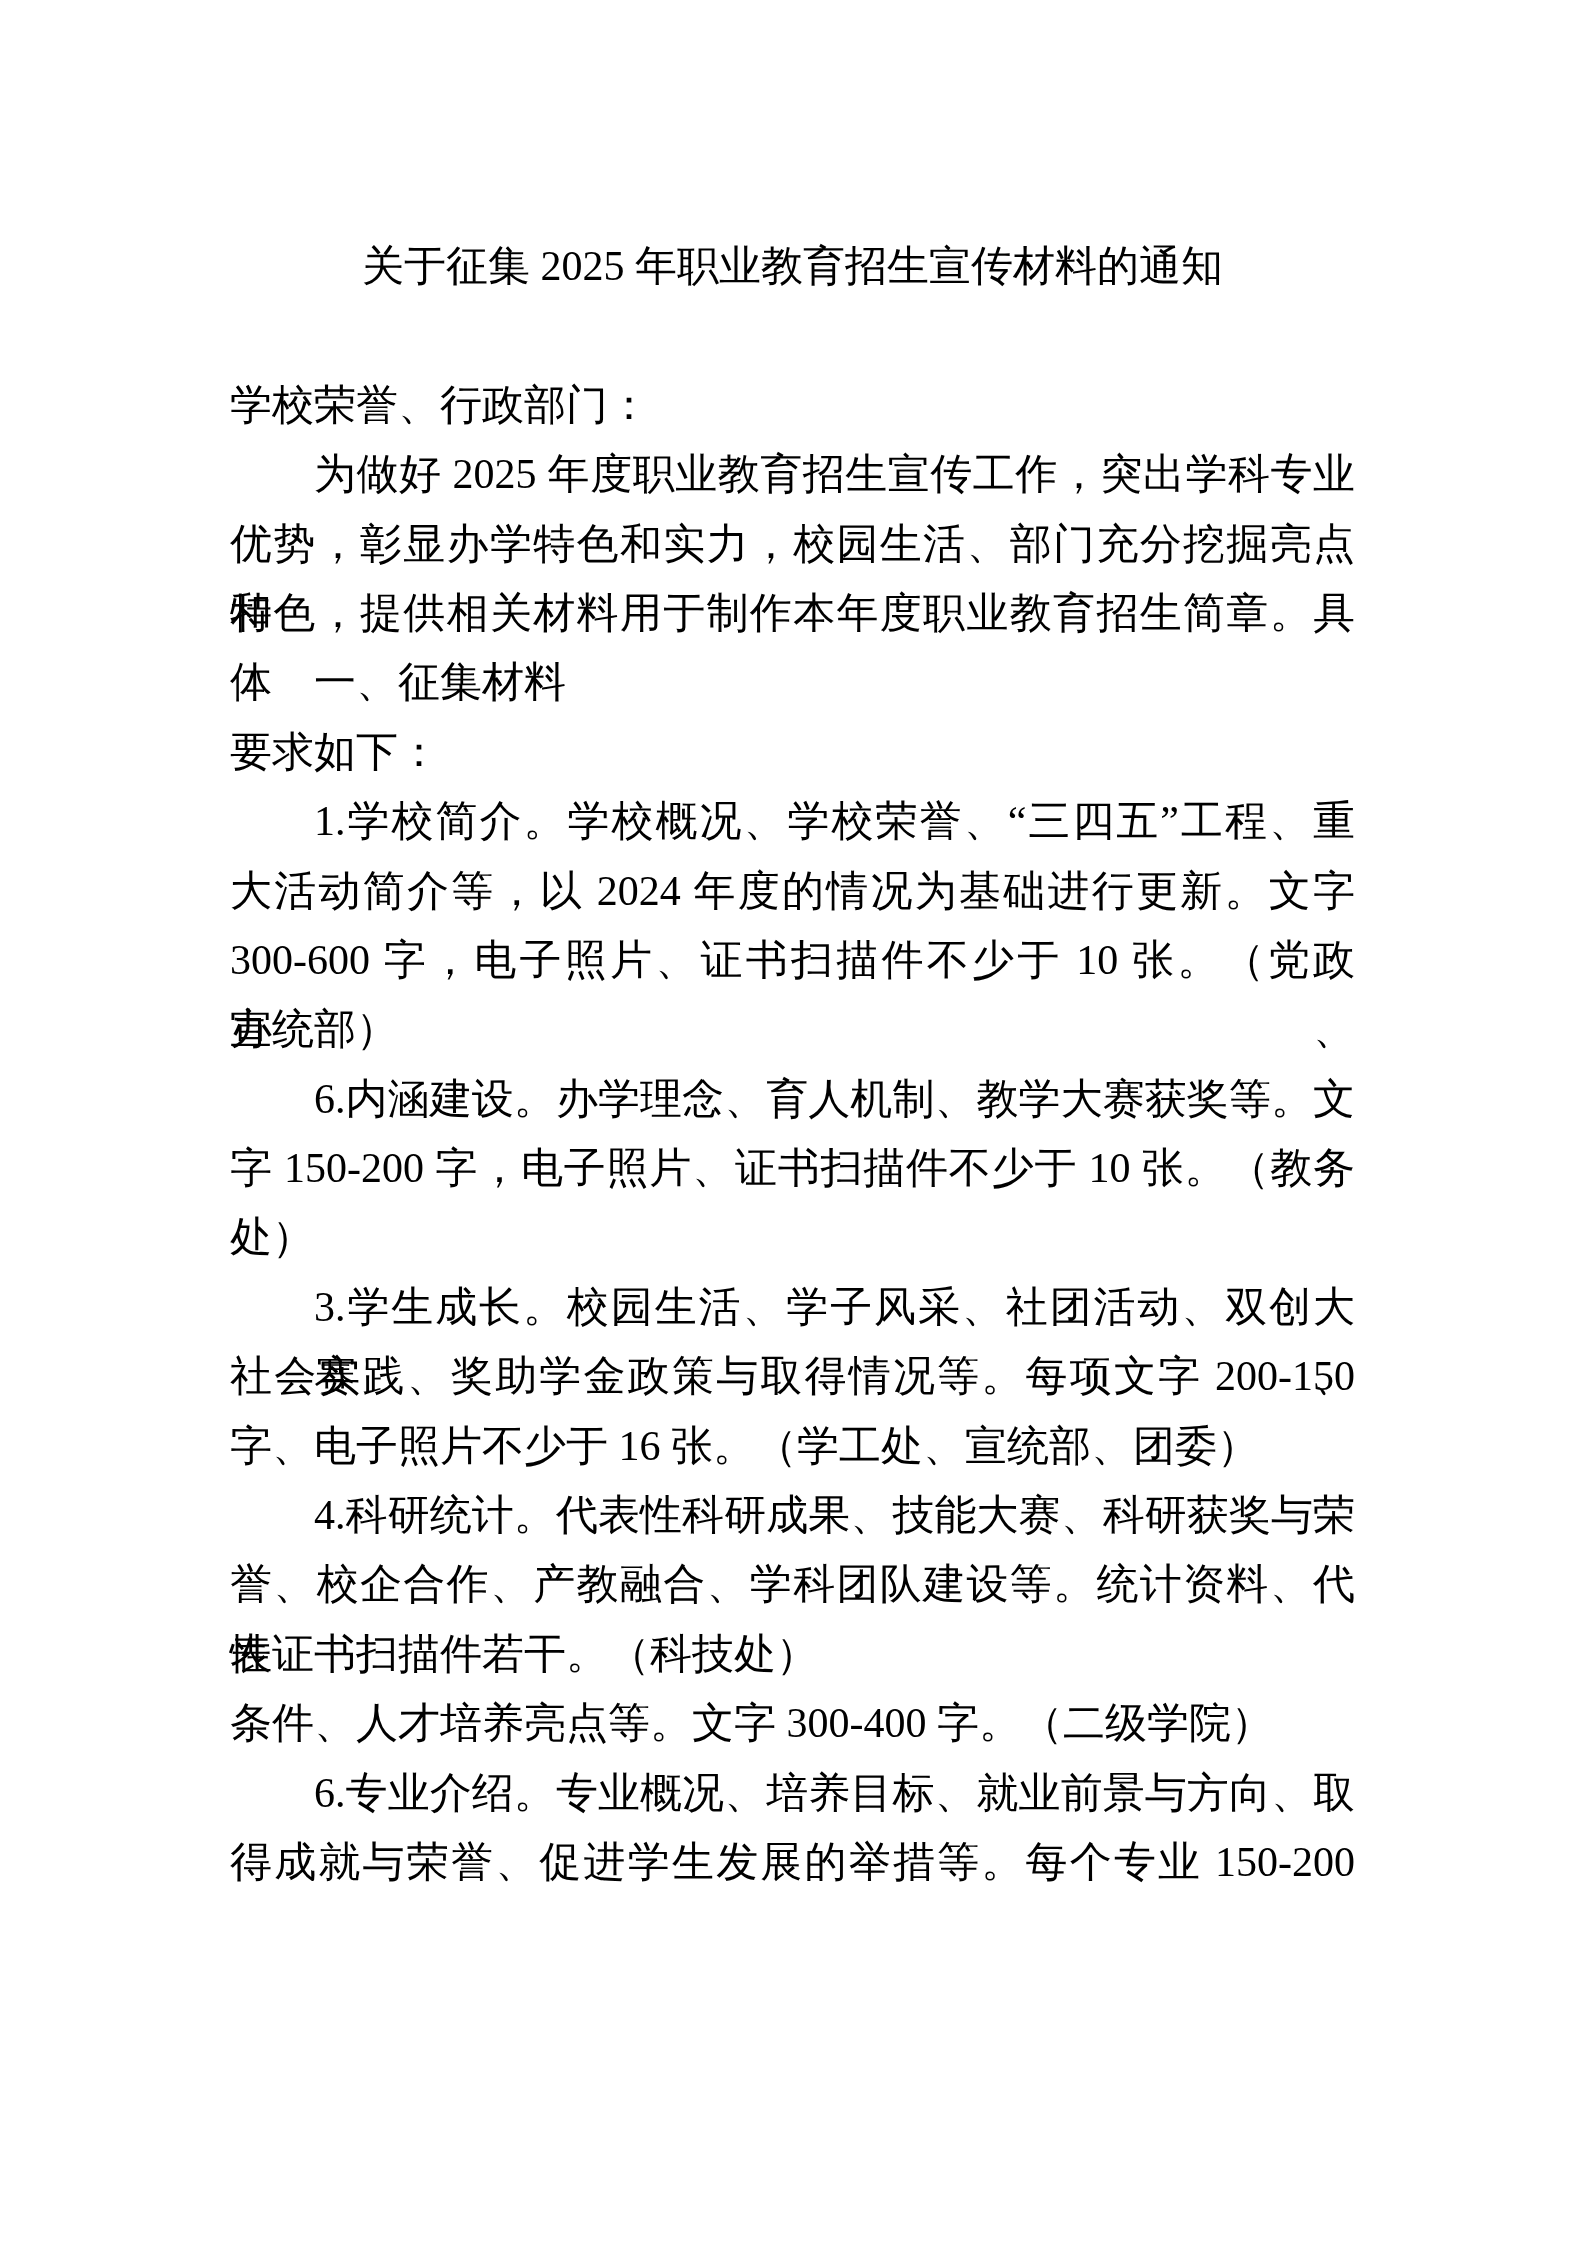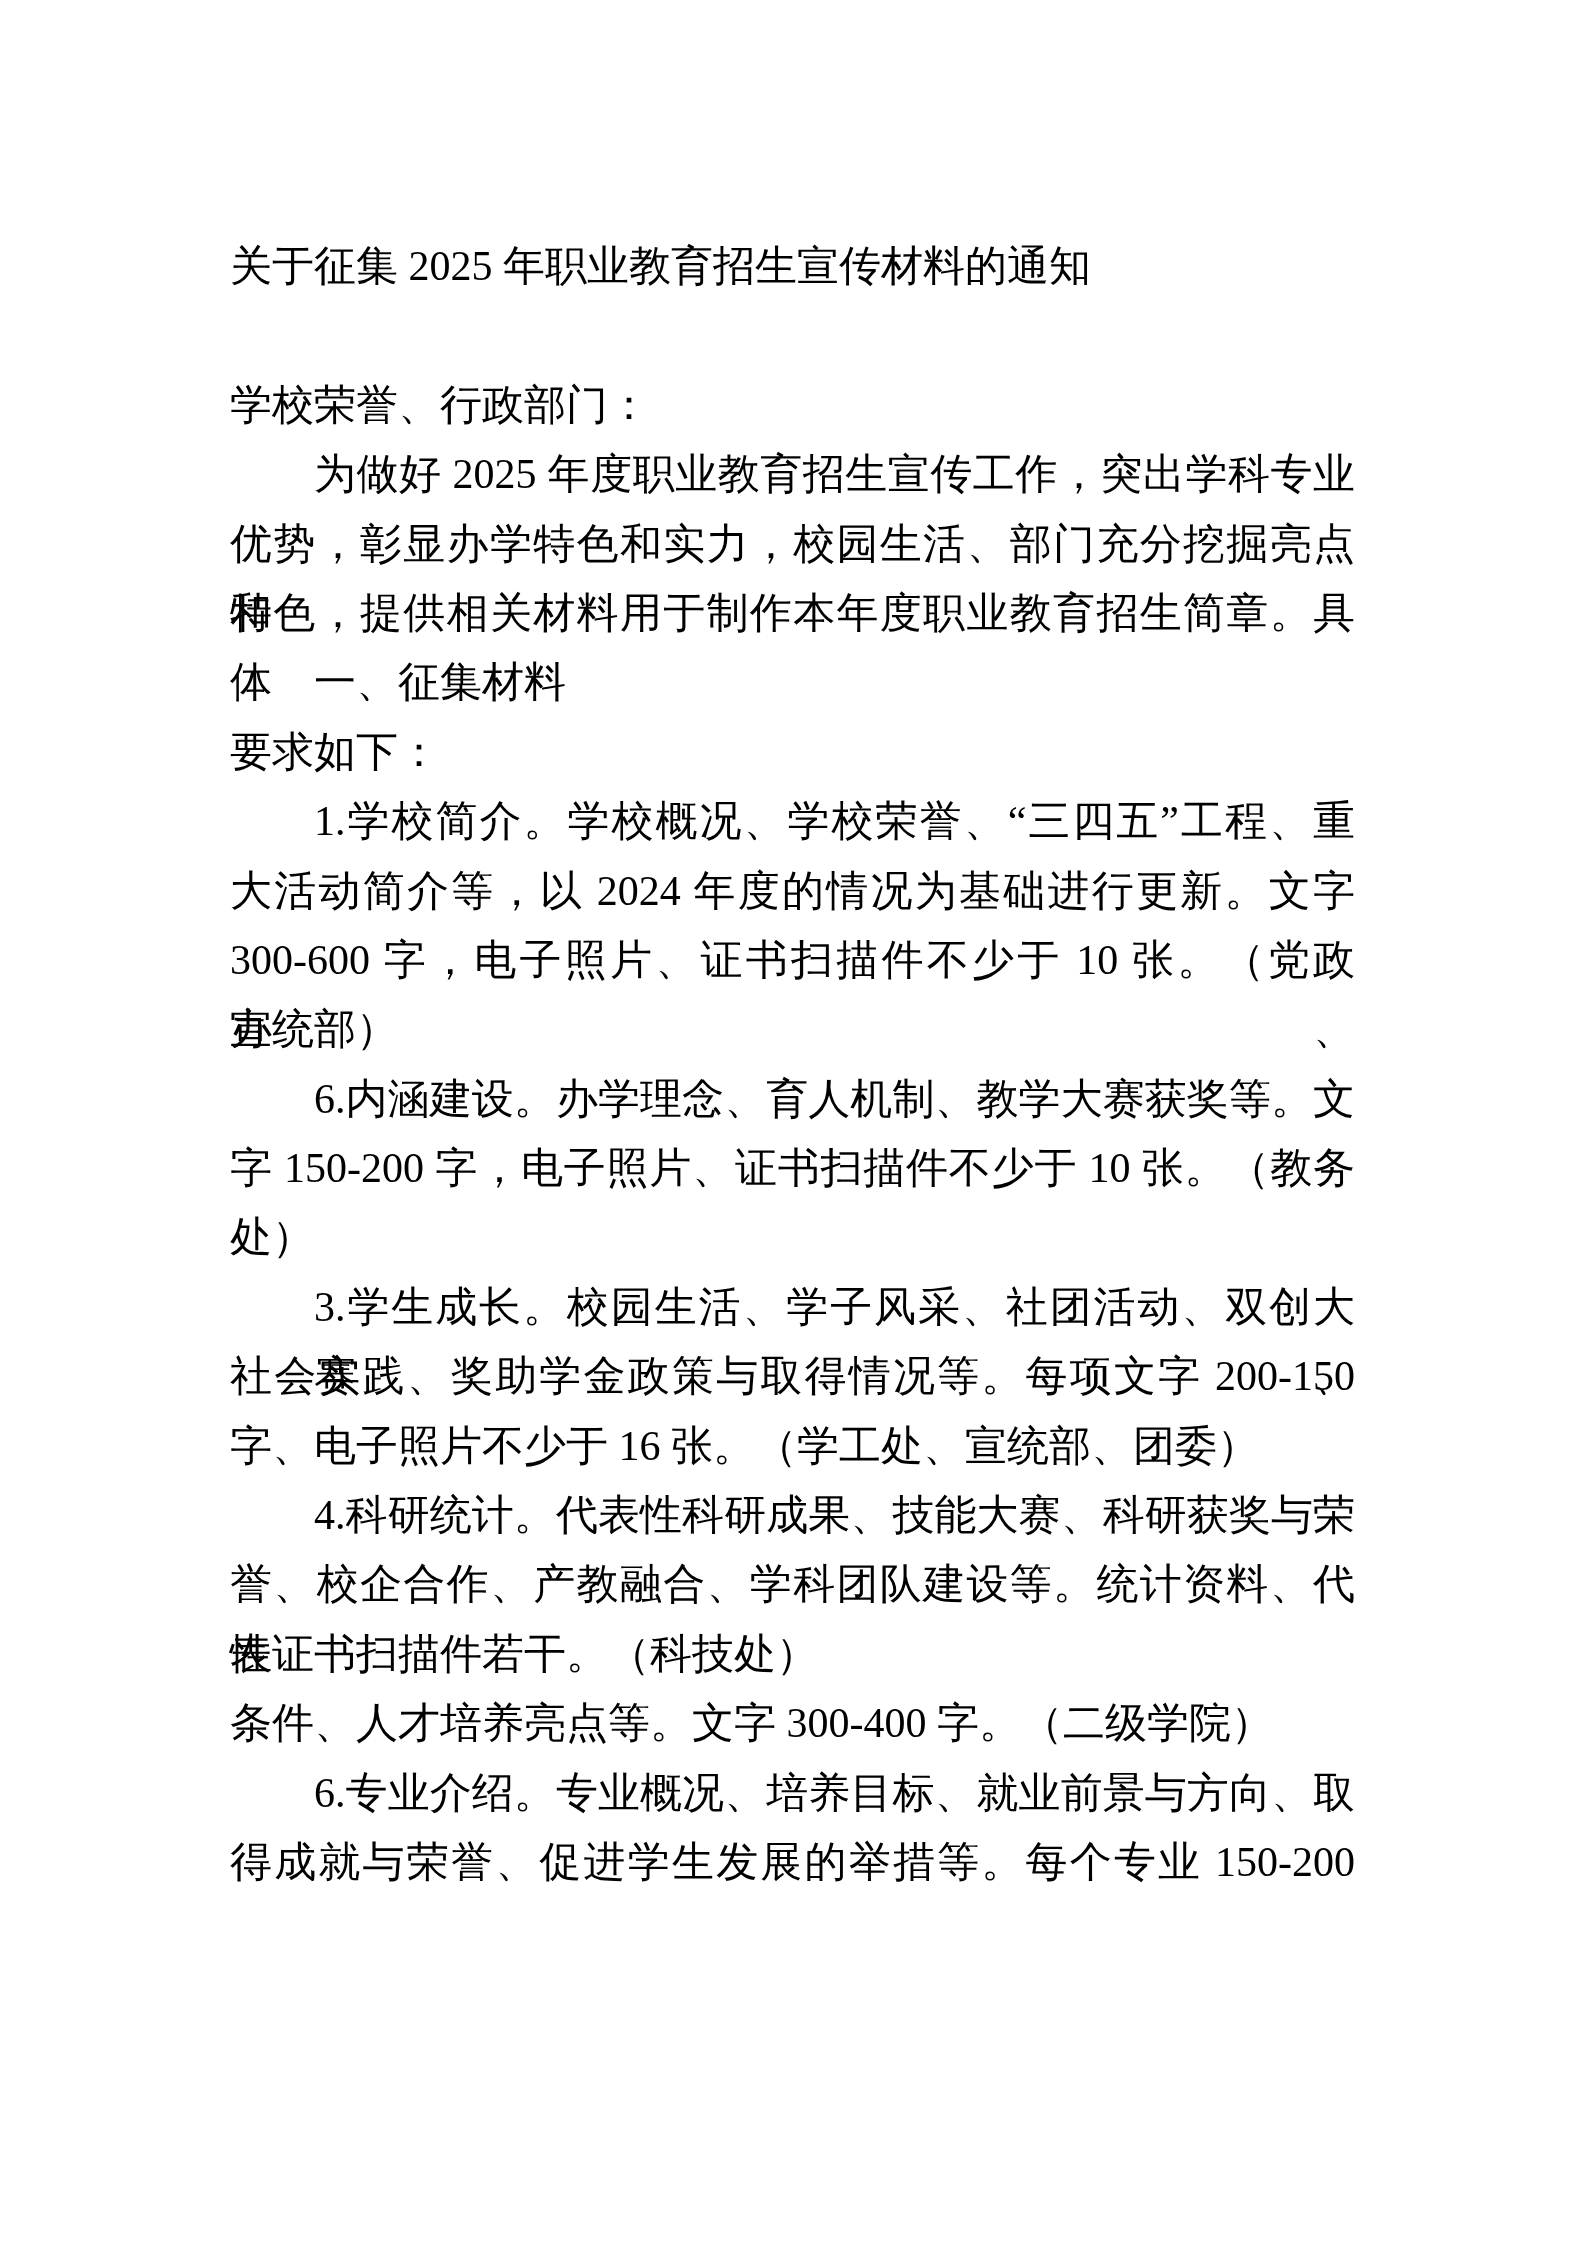--- a/index.html
+++ b/index.html
@@ -18,20 +18,21 @@
   }
   .content {
     position: absolute;
     top: 232px;
     left: 230px;
     width: 1125px;
     font-size: 42px;
     line-height: 69.4px;
   }
   .doc-title {
+    text-align: center;
     font-size: 42px;
     line-height: 69.4px;
     margin: 0 0 69.4px 0; 
     font-weight: normal;
     white-space: nowrap;
   }
   .line {
     height: 69.4px;
     line-height: 69.4px;
     white-space: nowrap;

